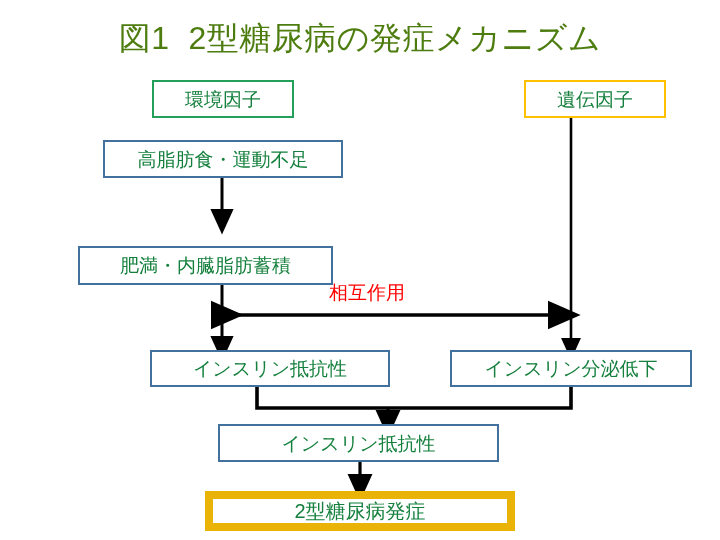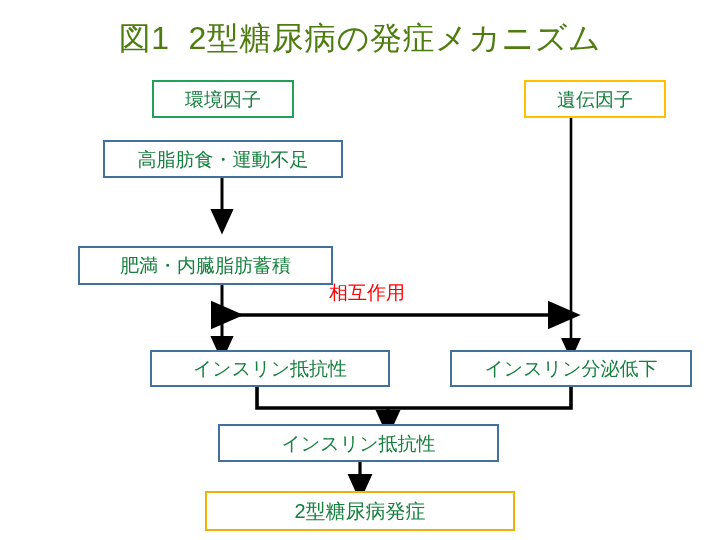--- a/index.html
+++ b/index.html
@@ -38,21 +38,21 @@
     align-items: center;
     justify-content: center;
     font-size: 19px;
     line-height: 1;
     color: #15803d;
     white-space: nowrap;
   }
   .node.blue   { border: 2px solid #41719C; }
   .node.green  { border: 2px solid #22A05A; }
   .node.yellow { border: 2px solid #FFC000; }
-  .node.red    { border: 2px solid #eab308; }
+  .node.red    { border: 8px solid #eab308; }
 
   .node-lg { font-size: 20px; }
 
   .annot {
     position: absolute;
     font-size: 19px;
     line-height: 1;
     color: #FF0000;
     white-space: nowrap;
   }

